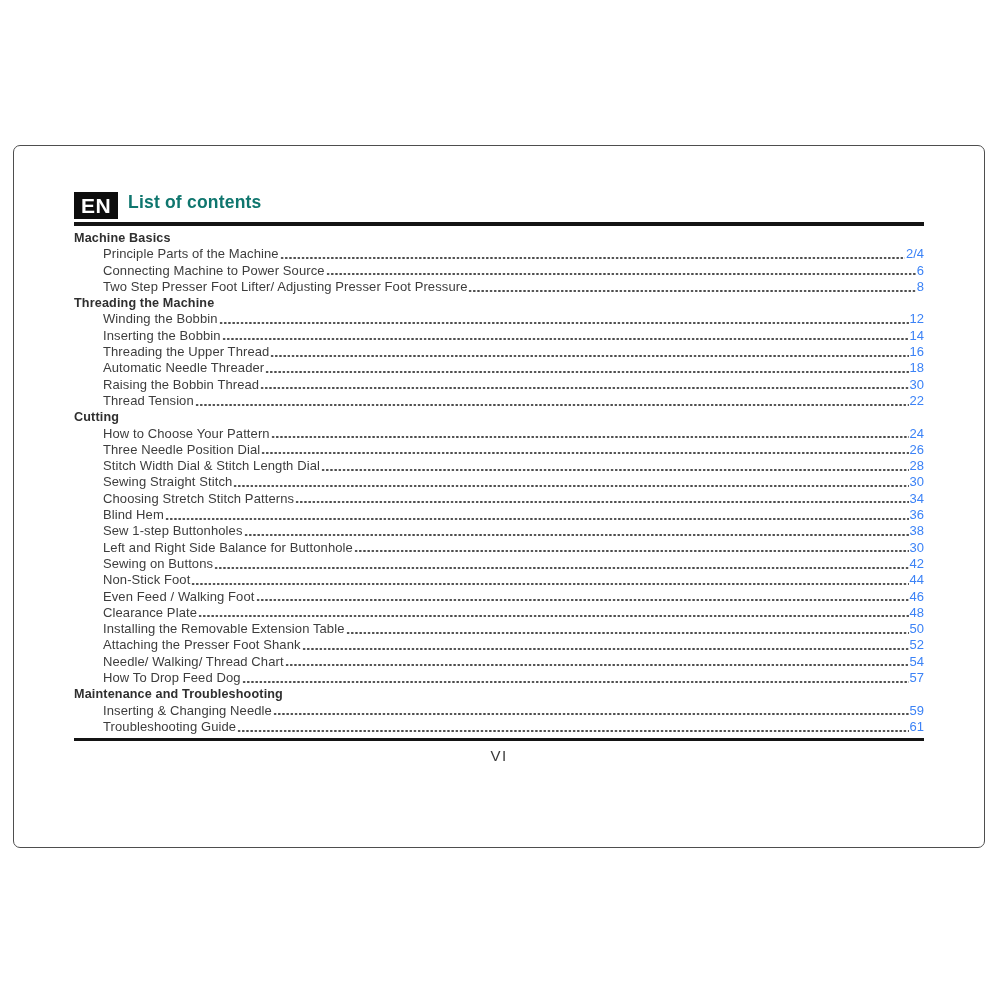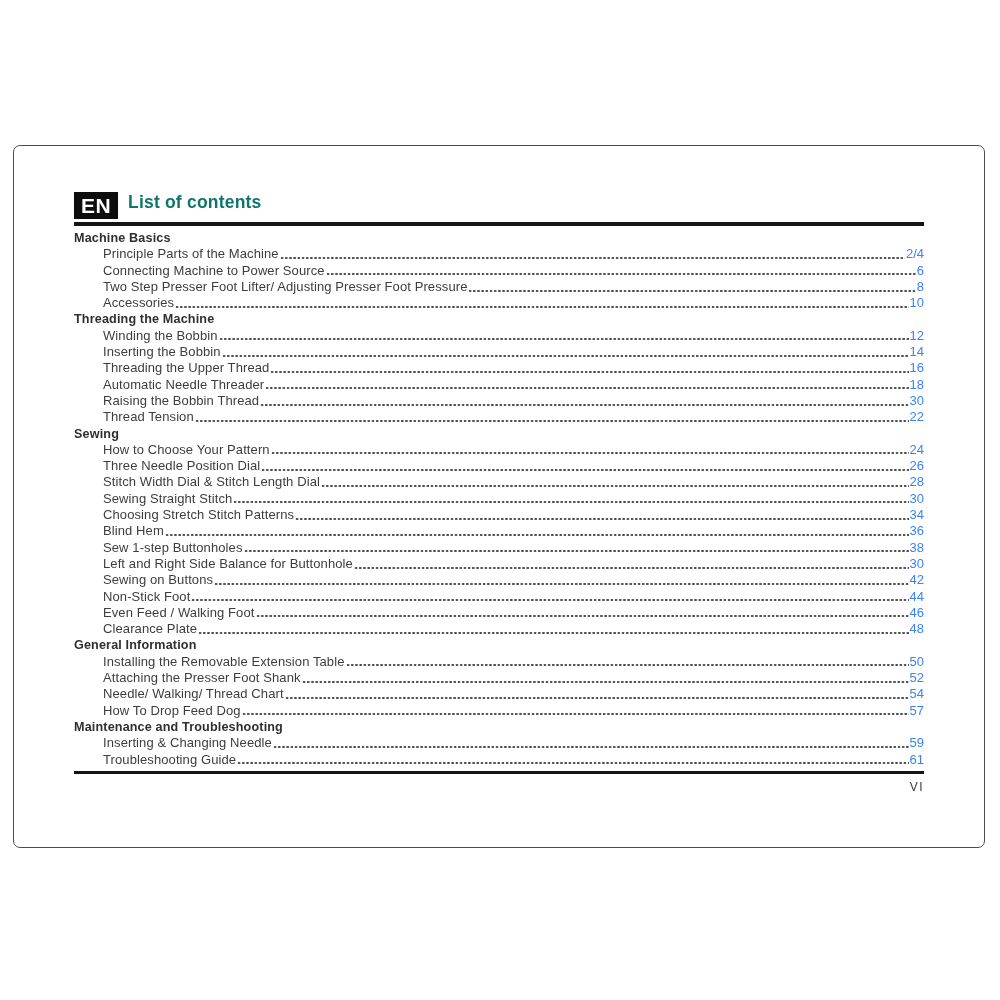--- a/index.html
+++ b/index.html
@@ -105,22 +105,22 @@
     flex: 0 0 auto;
     color: #3b82f6;
   }
   .footer-rule {
     margin-top: 3px;
     border-bottom: 3px solid #141414;
     width: 850px;
   }
   .footer-page-num {
     margin-top: 6px;
-    text-align: right;
-    font-size: 12px;
+    text-align: center;
+    font-size: 15px;
     color: #3a3a3a;
     letter-spacing: 1.5px;
   }
 </style>
 </head>
 <body>
 
 <div class="canvas">
   <div class="page-frame">
     <div class="content">
@@ -140,25 +140,20 @@
           <div class="entry">
             <span class="label">Connecting Machine to Power Source</span>
             <span class="dots"></span>
             <span class="page">6</span>
           </div>
           <div class="entry">
             <span class="label">Two Step Presser Foot Lifter/ Adjusting Presser Foot Pressure</span>
             <span class="dots"></span>
             <span class="page">8</span>
           </div>
-          <div class="entry">
-            <span class="label">Accessories</span>
-            <span class="dots"></span>
-            <span class="page">10</span>
-          </div>
           <div class="section-title">Threading the Machine</div>
           <div class="entry">
             <span class="label">Winding the Bobbin</span>
             <span class="dots"></span>
             <span class="page">12</span>
           </div>
           <div class="entry">
             <span class="label">Inserting the Bobbin</span>
             <span class="dots"></span>
             <span class="page">14</span>
@@ -176,21 +171,21 @@
           <div class="entry">
             <span class="label">Raising the Bobbin Thread</span>
             <span class="dots"></span>
             <span class="page">30</span>
           </div>
           <div class="entry">
             <span class="label">Thread Tension</span>
             <span class="dots"></span>
             <span class="page">22</span>
           </div>
-          <div class="section-title">Sewing</div>
+          <div class="section-title">Cutting</div>
           <div class="entry">
             <span class="label">How to Choose Your Pattern</span>
             <span class="dots"></span>
             <span class="page">24</span>
           </div>
           <div class="entry">
             <span class="label">Three Needle Position Dial</span>
             <span class="dots"></span>
             <span class="page">26</span>
           </div>
@@ -237,21 +232,20 @@
           <div class="entry">
             <span class="label">Even Feed / Walking Foot</span>
             <span class="dots"></span>
             <span class="page">46</span>
           </div>
           <div class="entry">
             <span class="label">Clearance Plate</span>
             <span class="dots"></span>
             <span class="page">48</span>
           </div>
-          <div class="section-title">General Information</div>
           <div class="entry">
             <span class="label">Installing the Removable Extension Table</span>
             <span class="dots"></span>
             <span class="page">50</span>
           </div>
           <div class="entry">
             <span class="label">Attaching the Presser Foot Shank</span>
             <span class="dots"></span>
             <span class="page">52</span>
           </div>

